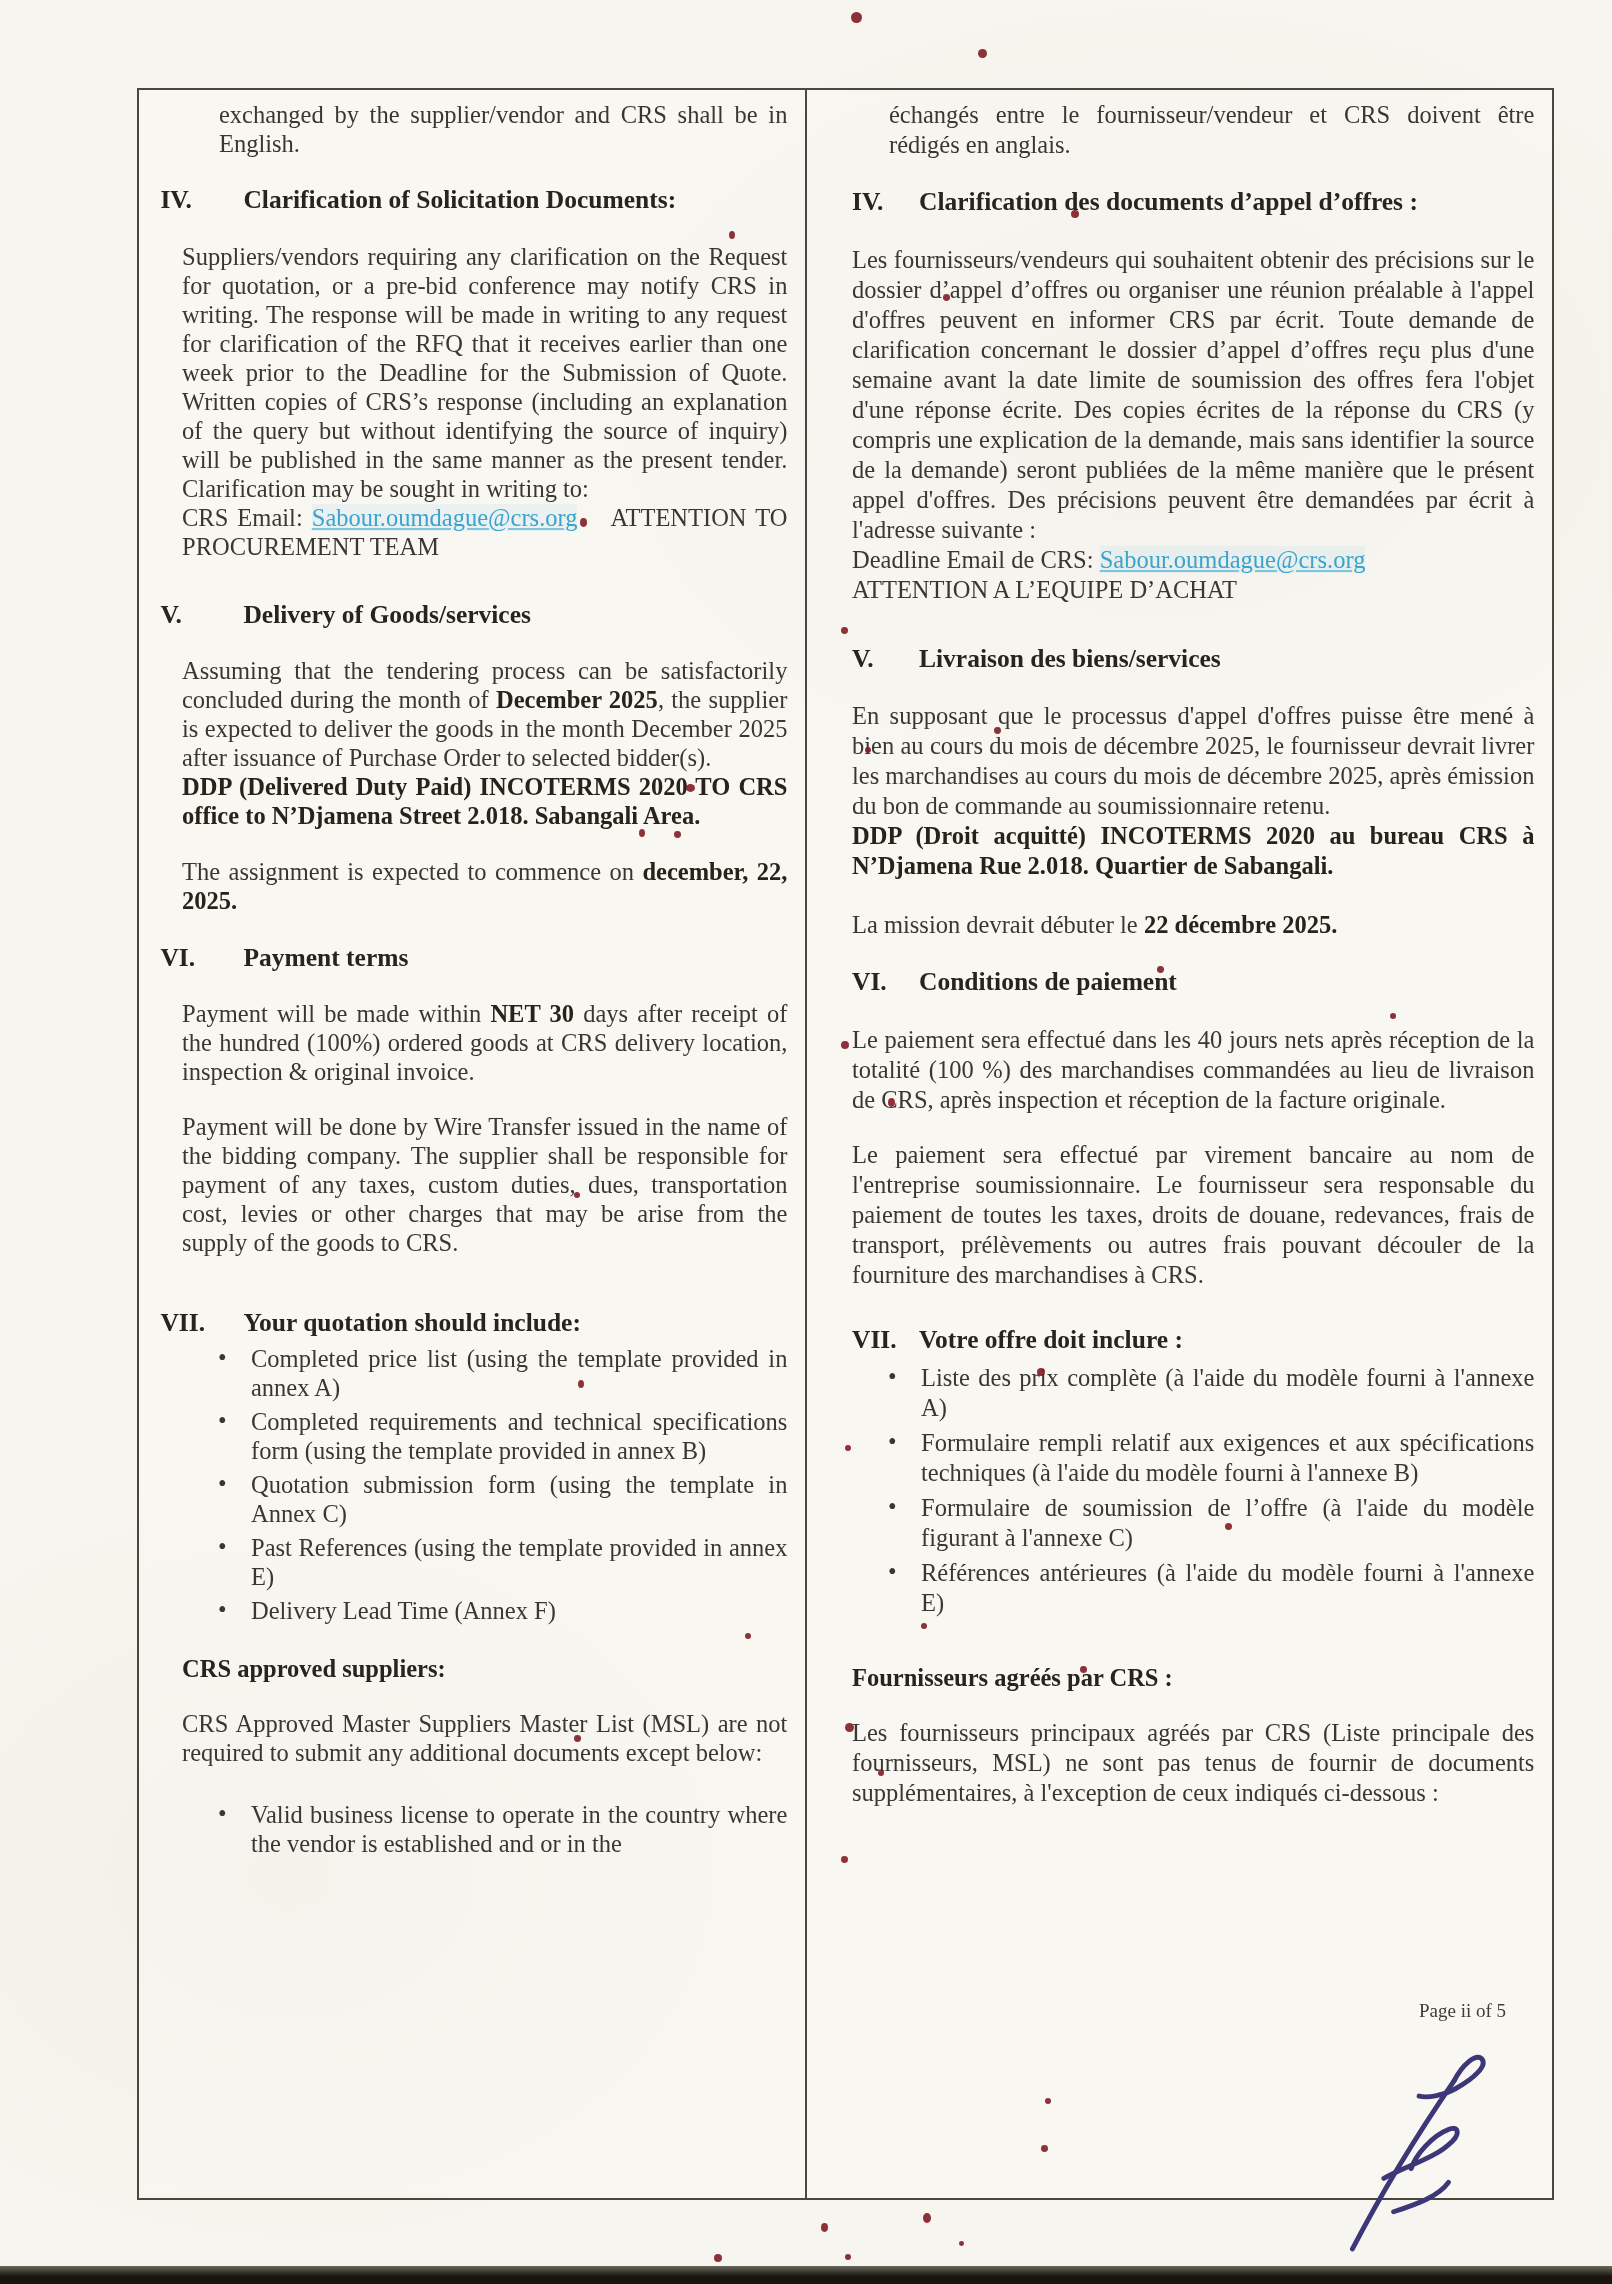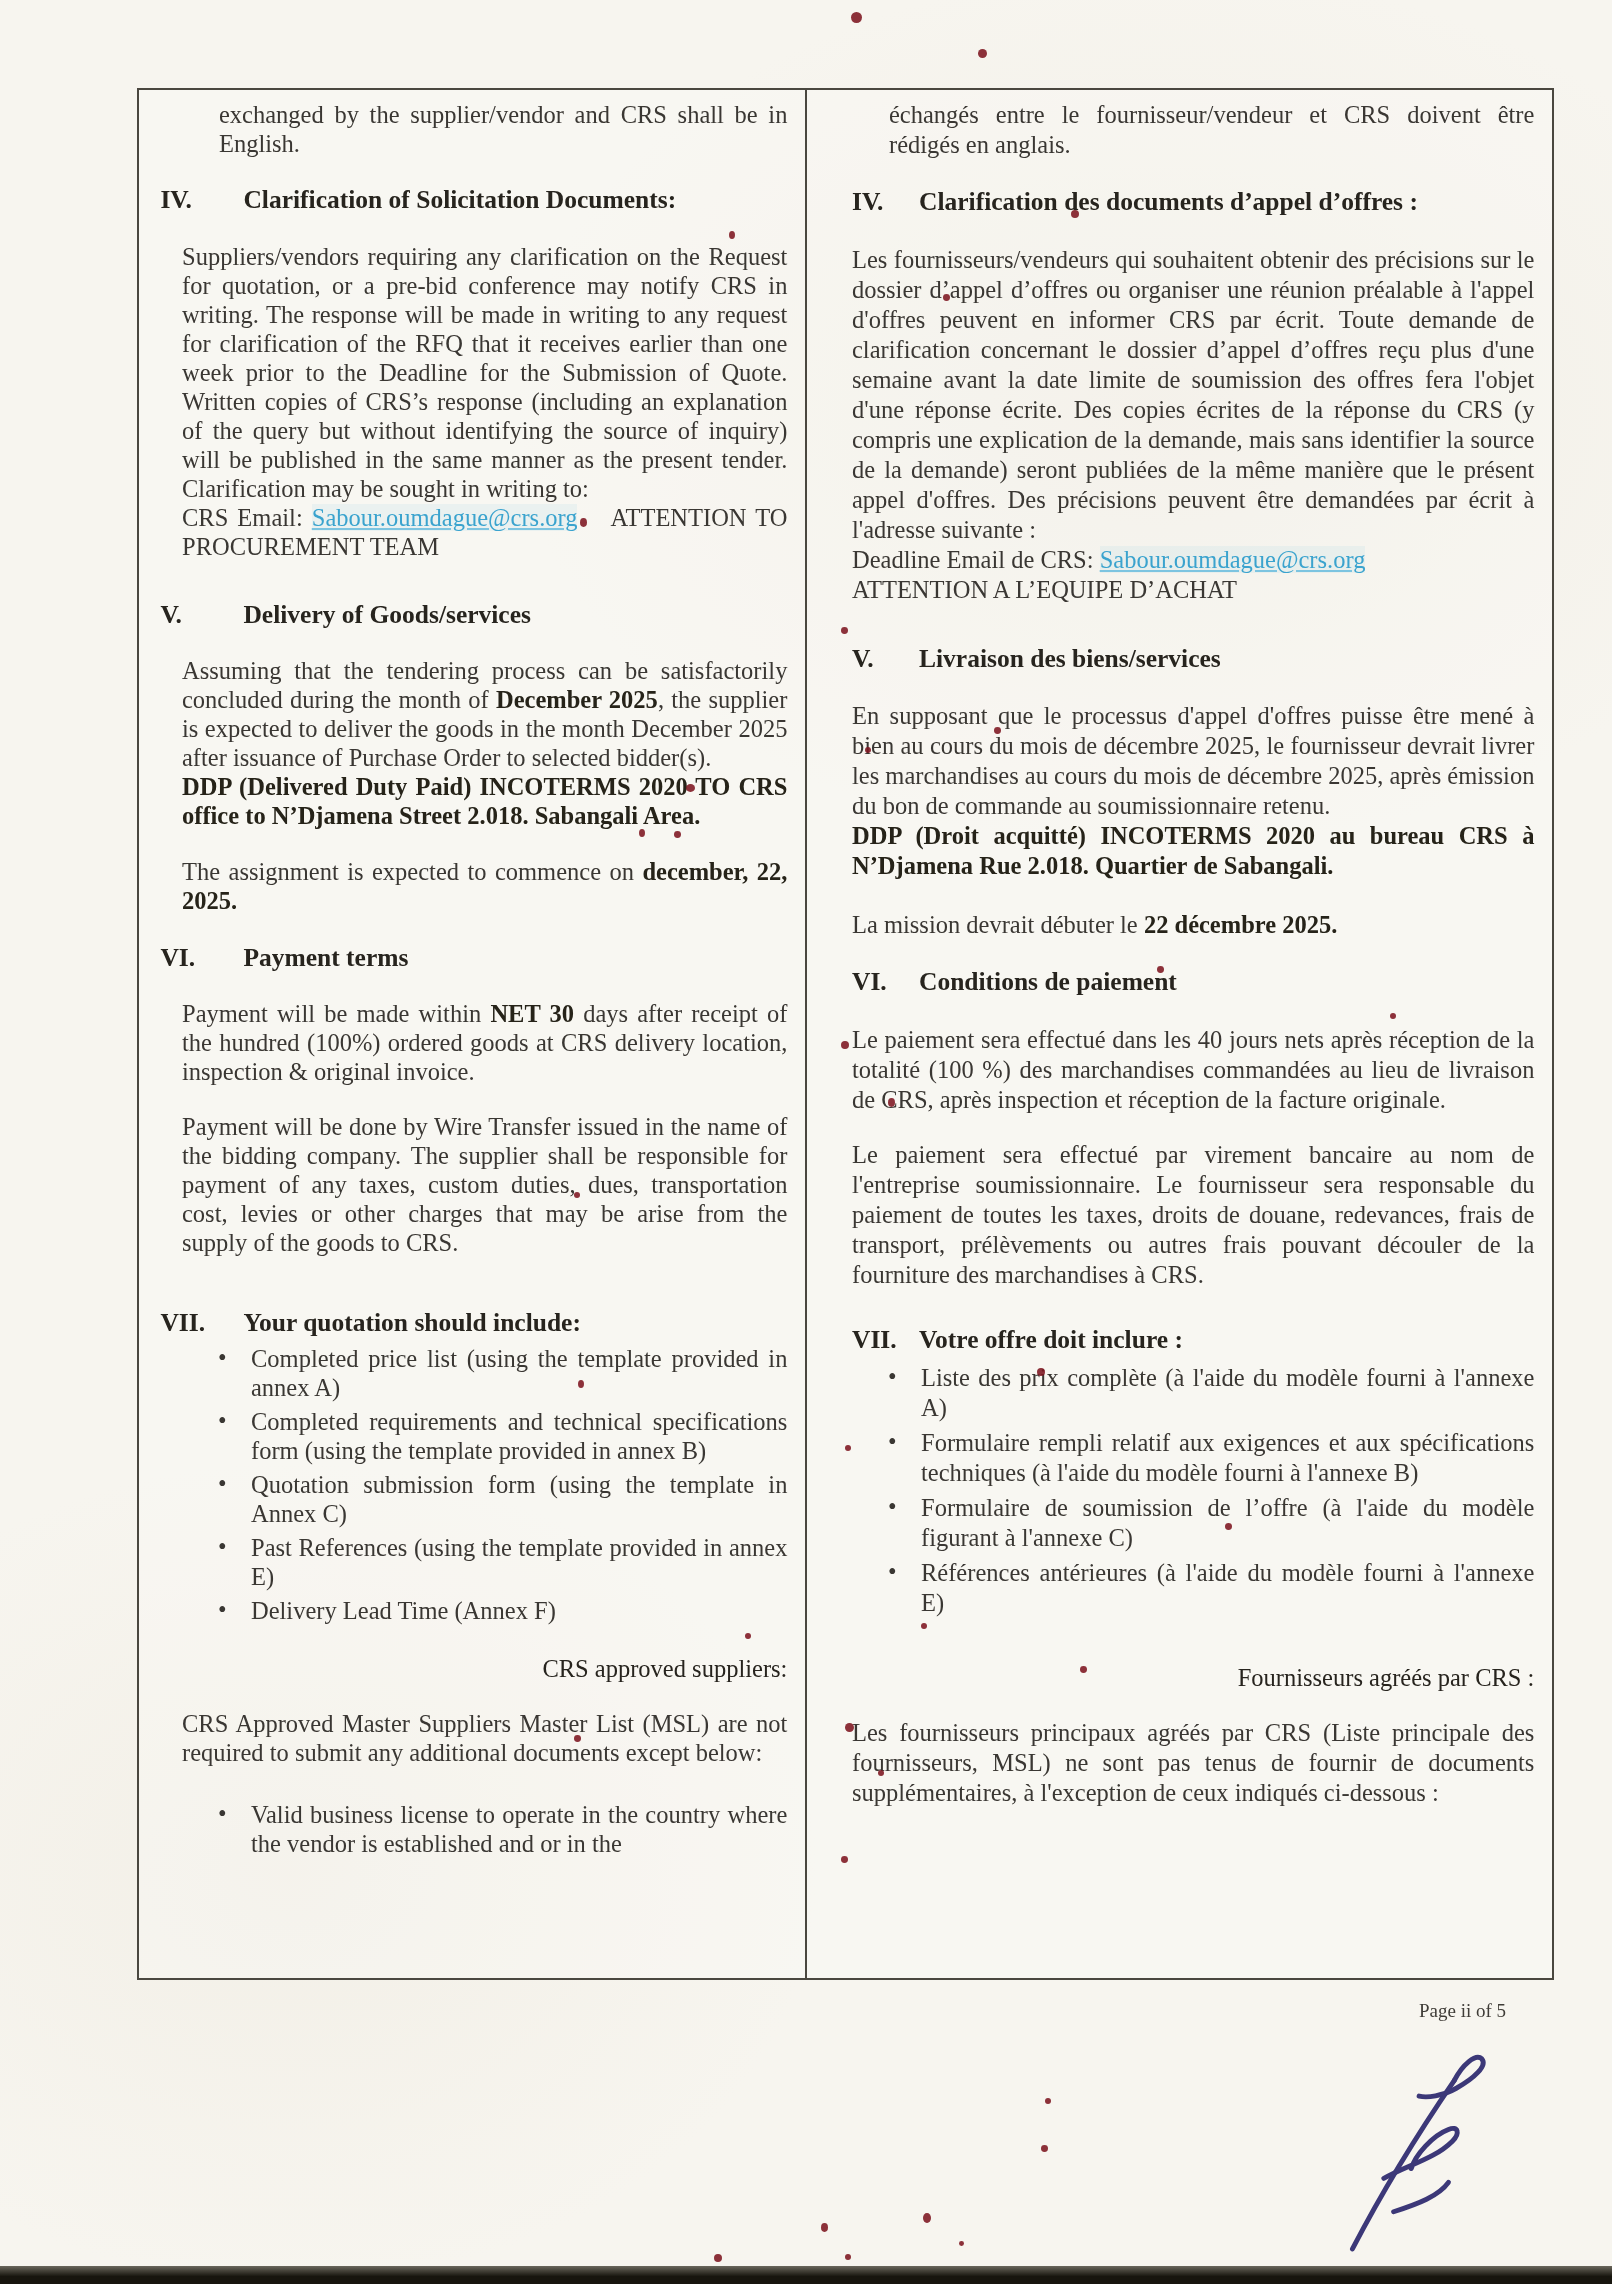--- a/index.html
+++ b/index.html
@@ -10,21 +10,21 @@
     color:#3a3733;
   }
   .page{
     position:absolute;inset:0;
     background:
       radial-gradient(1078px 735px at 72% 18%, rgba(232,227,214,.38), transparent 60%),
       radial-gradient(882px 686px at 18% 82%, rgba(236,231,219,.40), transparent 60%),
       #f7f5ef;
   }
   .doc-table{
-    position:absolute;left:137px;top:88px;width:1417px;height:1892px;
+    position:absolute;left:137px;top:88px;width:1417px;height:2112px;
     border:2.9px solid #4a473f;box-sizing:border-box;display:flex;
     background:rgba(255,255,255,.22);
   }
   .cell{
     box-sizing:border-box;height:100%;overflow:hidden;
     font-size:24.5px;line-height:29px;
     padding:9.8px 17.6px 0 43px;
   }
   .cell.en{width:668px;border-right:2px solid #4a473f;}
   .cell.fr{flex:1;padding-left:45px;line-height:30px;}
@@ -41,21 +41,21 @@
   .strong{font-weight:bold;color:#262319;}
   .email{
     color:#3aa3ce;text-decoration:underline;text-decoration-color:#7cc4e0;
     background:rgba(120,200,230,.10);cursor:pointer;
   }
   .attn-gap{margin-left:33px;}
   .attn-block{display:block;}
   ul{list-style:none;margin:0 0 25.5px 0;padding:0 0 0 69px;}
   li{position:relative;margin-bottom:4.9px;text-align:justify;}
   li::before{content:"\2022";position:absolute;left:-33px;top:-1px;}
-  .approved-head{font-weight:normal;color:#27241e;margin:29px 0 25.5px 0;text-align:right;}
+  .approved-head{font-weight:bold;color:#27241e;margin:29px 0 25.5px 0;text-align:left;}
   .footer{position:absolute;left:1419px;top:2000px;font-size:19px;color:#3f3c37;}
   .speck{position:absolute;border-radius:50%;background:#7d1620;opacity:.88;}
   .signature{position:absolute;left:1325px;top:2039px;}
   .bottom-strip{
     position:absolute;left:0;bottom:0;width:100%;height:18.6px;
     background:linear-gradient(#6a675c,#17150e 55%);
   }
 </style>
 </head>
 <body>

